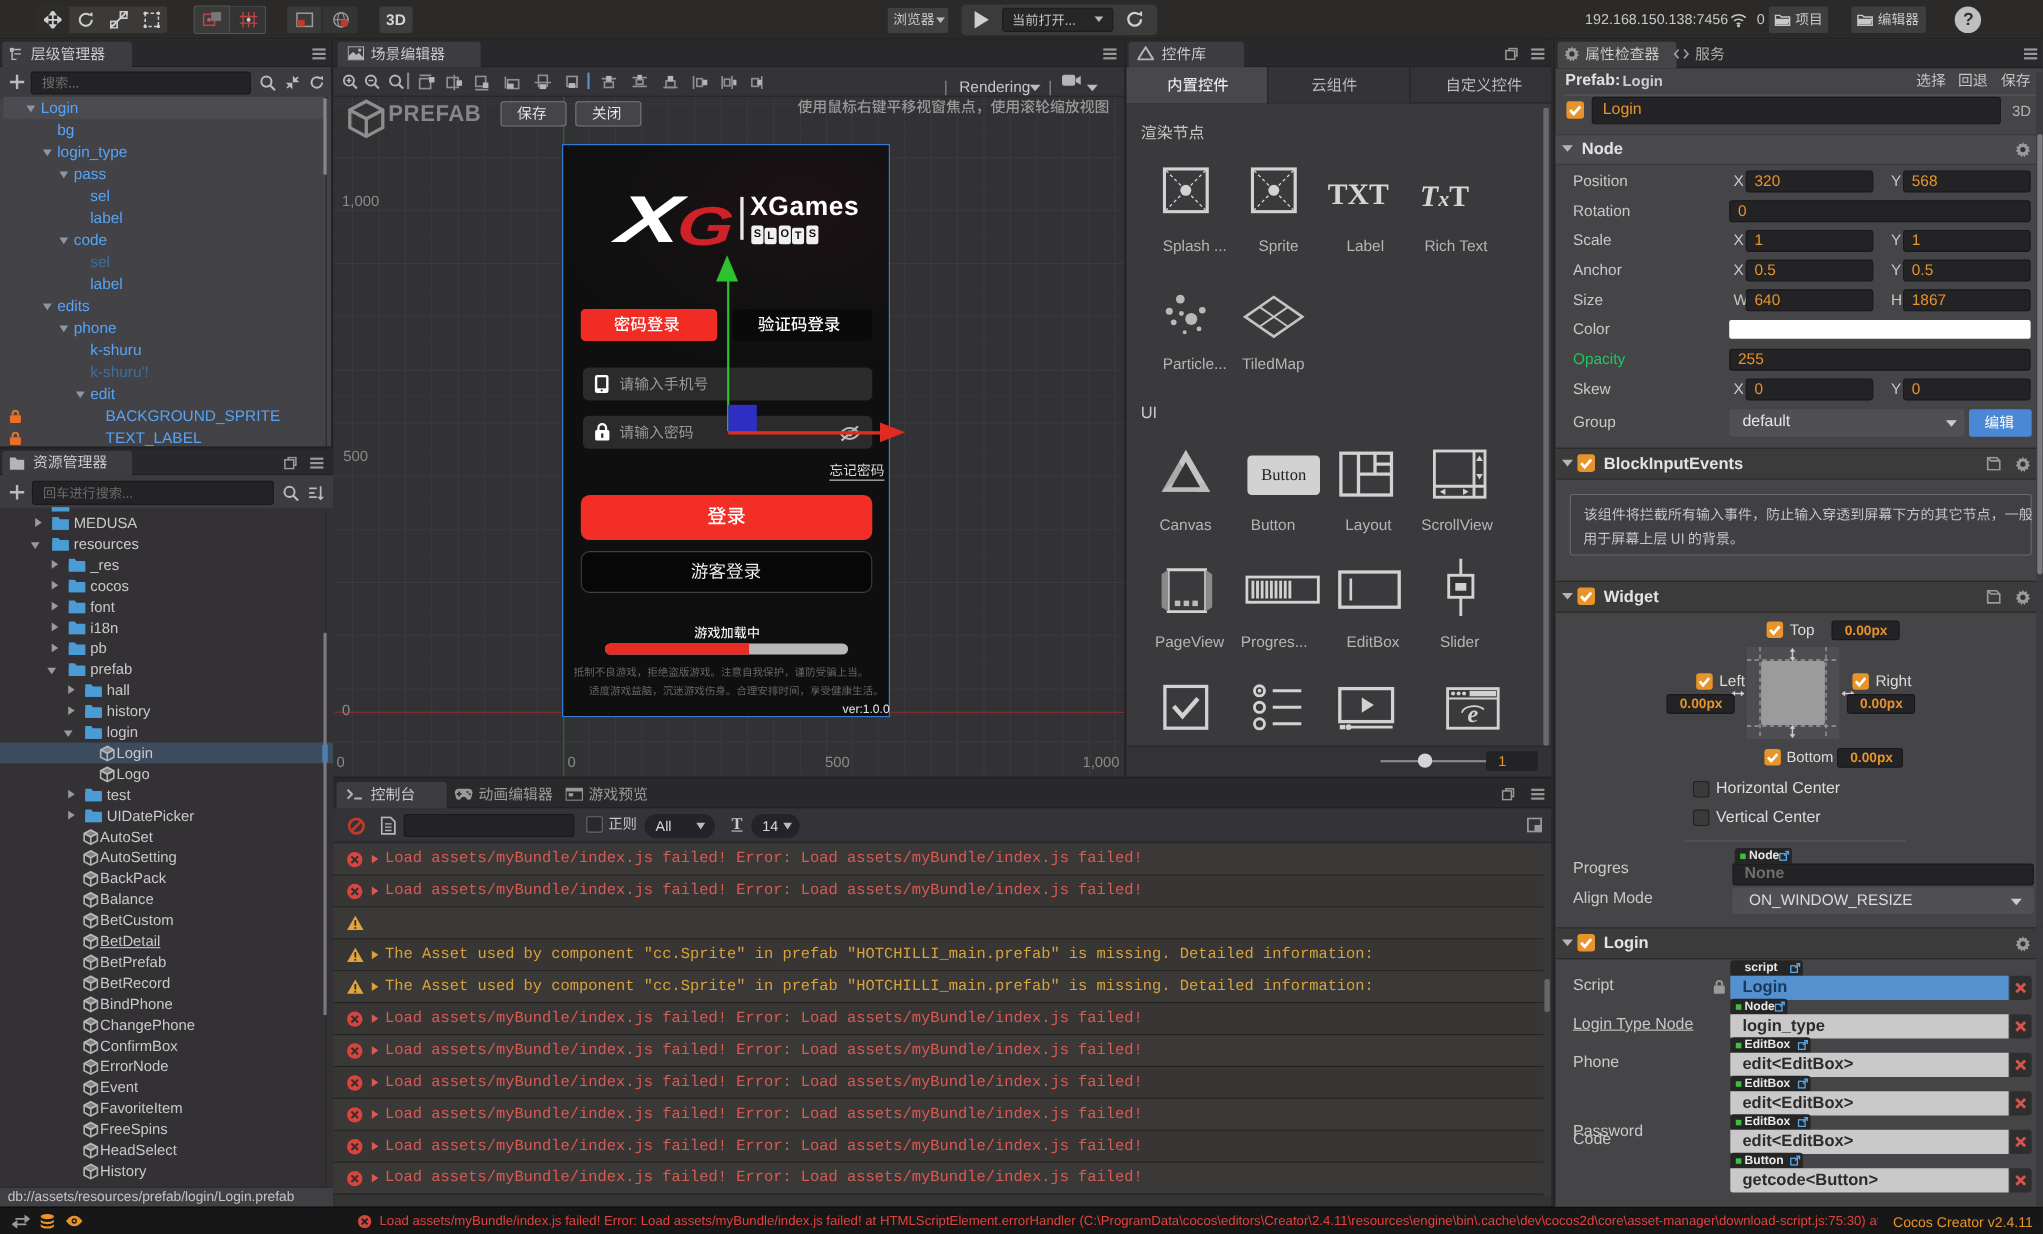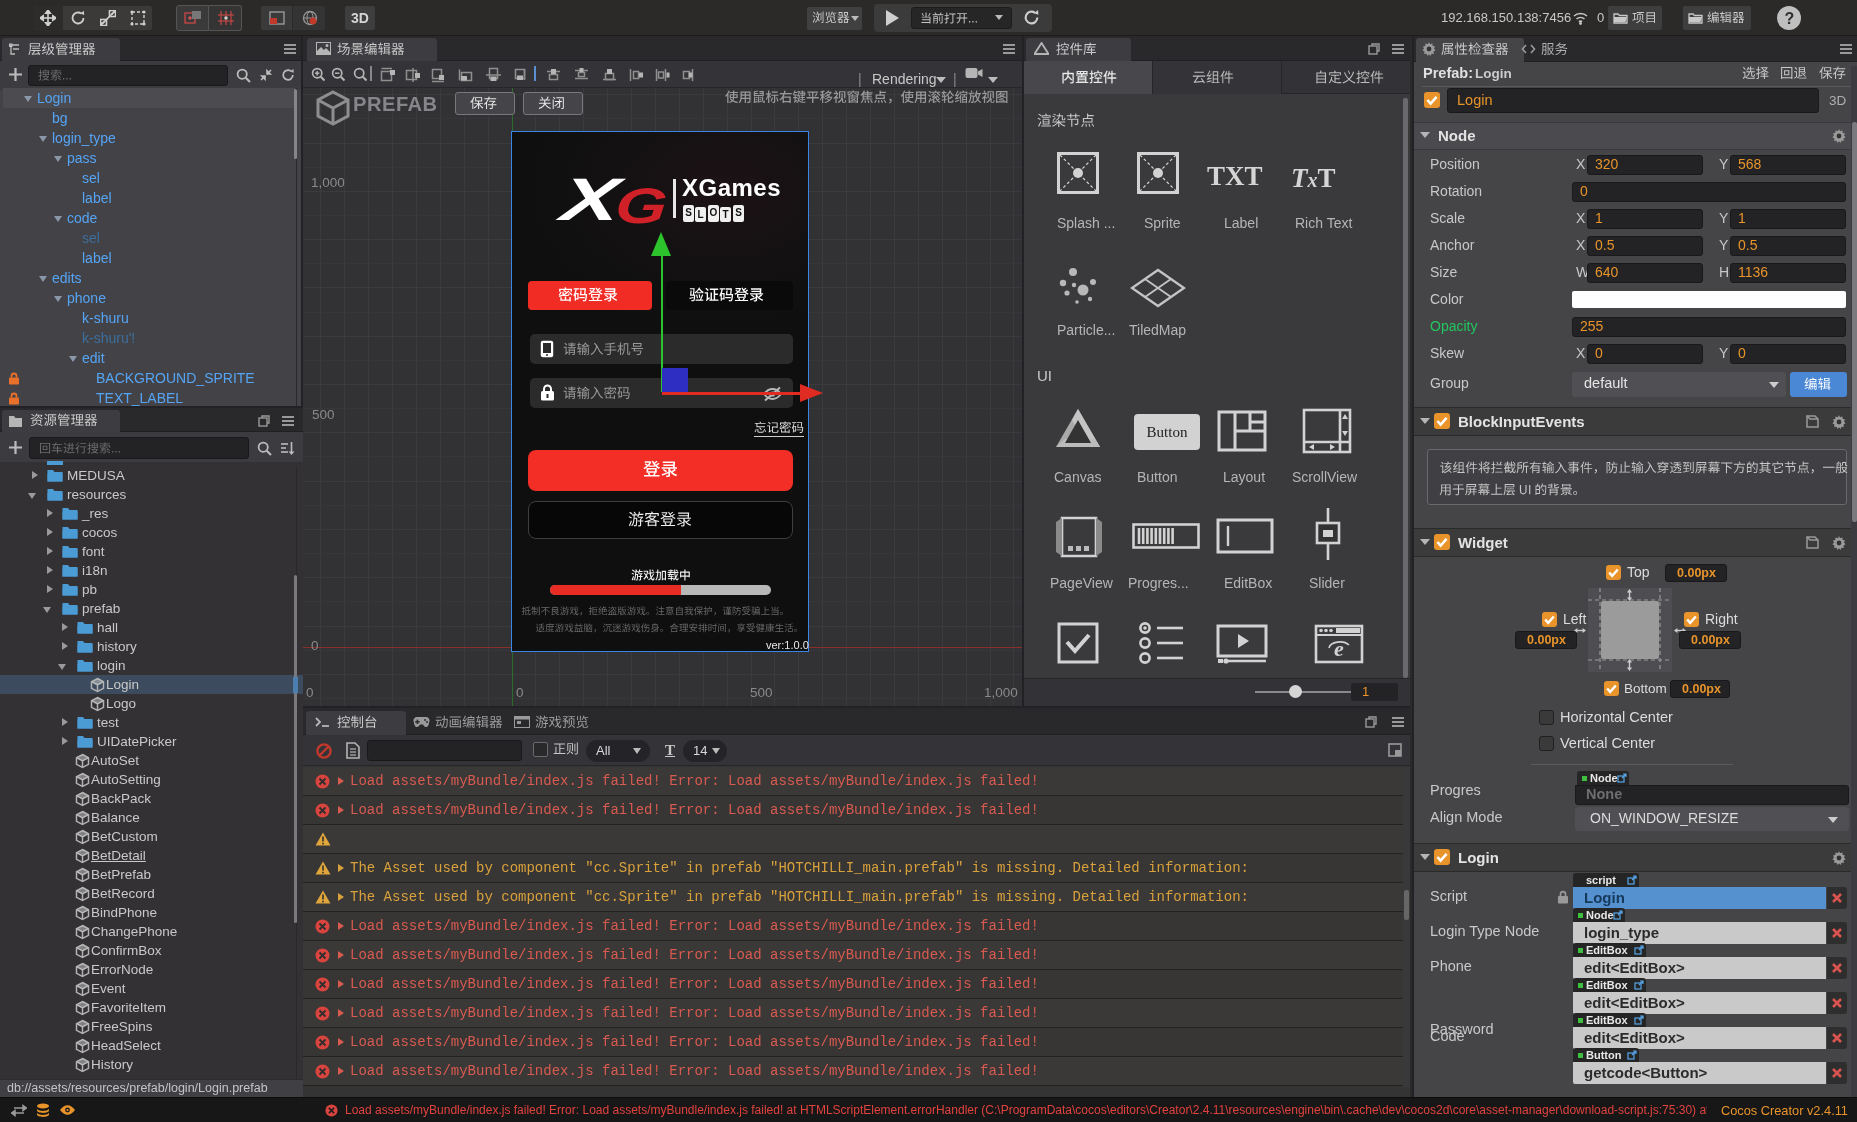--- a/index.html
+++ b/index.html
@@ -1669,21 +1669,21 @@
     <div style="position:absolute;left:181px;top:201.32px;font:400 14px 'Liberation Sans',sans-serif;color:#e8942a;letter-spacing:0;white-space:pre;line-height:17.36px;">0.5</div>
     <div style="position:absolute;left:305px;top:201.32px;font:400 14px 'Liberation Sans',sans-serif;color:#c8c8c8;letter-spacing:0;white-space:pre;line-height:17.36px;">Y</div>
     <div class="inp" style="left:316px;top:200px;width:116px;height:20px"></div>
     <div style="position:absolute;left:324px;top:201.32px;font:400 14px 'Liberation Sans',sans-serif;color:#e8942a;letter-spacing:0;white-space:pre;line-height:17.36px;">0.5</div>
     <div style="position:absolute;left:16px;top:228.32px;font:400 14px 'Liberation Sans',sans-serif;color:#c8c8c8;letter-spacing:0;white-space:pre;line-height:17.36px;">Size</div>
     <div style="position:absolute;left:162px;top:228.32px;font:400 14px 'Liberation Sans',sans-serif;color:#c8c8c8;letter-spacing:0;white-space:pre;line-height:17.36px;">W</div>
     <div class="inp" style="left:173px;top:227px;width:116px;height:20px"></div>
     <div style="position:absolute;left:181px;top:228.32px;font:400 14px 'Liberation Sans',sans-serif;color:#e8942a;letter-spacing:0;white-space:pre;line-height:17.36px;">640</div>
     <div style="position:absolute;left:305px;top:228.32px;font:400 14px 'Liberation Sans',sans-serif;color:#c8c8c8;letter-spacing:0;white-space:pre;line-height:17.36px;">H</div>
     <div class="inp" style="left:316px;top:227px;width:116px;height:20px"></div>
-    <div style="position:absolute;left:324px;top:228.32px;font:400 14px 'Liberation Sans',sans-serif;color:#e8942a;letter-spacing:0;white-space:pre;line-height:17.36px;">1136</div>
+    <div style="position:absolute;left:324px;top:228.32px;font:400 14px 'Liberation Sans',sans-serif;color:#e8942a;letter-spacing:0;white-space:pre;line-height:17.36px;">1867</div>
     <div style="position:absolute;left:16px;top:255.32px;font:400 14px 'Liberation Sans',sans-serif;color:#c8c8c8;letter-spacing:0;white-space:pre;line-height:17.36px;">Color</div>
     <div class="abs" style="left:158px;top:255px;width:274px;height:17px;background:#fff;border-radius:2px"></div>
     <div style="position:absolute;left:16px;top:282.32px;font:400 14px 'Liberation Sans',sans-serif;color:#22c55e;letter-spacing:0;white-space:pre;line-height:17.36px;">Opacity</div>
     <div class="inp" style="left:158px;top:281px;width:274px;height:20px"></div>
     <div style="position:absolute;left:166px;top:282.32px;font:400 14px 'Liberation Sans',sans-serif;color:#e8942a;letter-spacing:0;white-space:pre;line-height:17.36px;">255</div>
     <div style="position:absolute;left:16px;top:309.32px;font:400 14px 'Liberation Sans',sans-serif;color:#c8c8c8;letter-spacing:0;white-space:pre;line-height:17.36px;">Skew</div>
     <div style="position:absolute;left:162px;top:309.32px;font:400 14px 'Liberation Sans',sans-serif;color:#c8c8c8;letter-spacing:0;white-space:pre;line-height:17.36px;">X</div>
     <div class="inp" style="left:173px;top:308px;width:116px;height:20px"></div>
     <div style="position:absolute;left:181px;top:309.32px;font:400 14px 'Liberation Sans',sans-serif;color:#e8942a;letter-spacing:0;white-space:pre;line-height:17.36px;">0</div>
     <div style="position:absolute;left:305px;top:309.32px;font:400 14px 'Liberation Sans',sans-serif;color:#c8c8c8;letter-spacing:0;white-space:pre;line-height:17.36px;">Y</div>
@@ -1914,21 +1914,21 @@
         <path d="M5 5l4-4M6 1h3v3" fill="none" stroke="#58a6e8" stroke-width="1.2"></path>
       </svg>
     </div>
     <div class="abs" style="left:159px;top:851px;width:253px;height:22px;background:#5590cf;border-radius:0 0 0 2px"></div>
     <div style="position:absolute;left:170px;top:852.7px;font:700 15px 'Liberation Sans',sans-serif;color:#16395c;letter-spacing:0;white-space:pre;line-height:18.6px;">Login</div>
     <div class="abs" style="left:413px;top:851px;width:20px;height:22px;background:#2e2e2e;border-radius:0 3px 3px 0">
       <svg style="position:absolute;left:4px;top:5px" width="12" height="12" viewBox="0 0 12 12">
         <path d="M2 2l8 8M10 2l-8 8" stroke="#d9534f" stroke-width="2.6"></path>
       </svg>
     </div>
-    <div style="position:absolute;left:16px;top:887.01px;font:400 14.5px 'Liberation Sans',sans-serif;color:#c8c8c8;letter-spacing:0;white-space:pre;line-height:17.98px;">Login Type Node</div>
+    <div style="position:absolute;left:16px;top:887.01px;font:400 14.5px 'Liberation Sans',sans-serif;color:#c8c8c8;letter-spacing:0;white-space:pre;line-height:17.98px;text-decoration:underline;">Login Type Node</div>
     <div class="abs" style="left:159px;top:872px;width:52.2px;height:14px;background:#252525;border-radius:3px 3px 0 0">
       <div style="position:absolute;left:5px;top:4.5px;width:5px;height:5px;background:#3fbf3f"></div>
       <div style="position:absolute;left:13px;top:1px;font:700 11px 'Liberation Sans';color:#e8e8e8">Node</div>
       <svg style="position:absolute;right:2px;top:2px" width="10" height="10" viewBox="0 0 10 10">
         <rect x="1" y="3" width="6" height="6" fill="none" stroke="#58a6e8" stroke-width="1.2"></rect>
         <path d="M5 5l4-4M6 1h3v3" fill="none" stroke="#58a6e8" stroke-width="1.2"></path>
       </svg>
     </div>
     <div class="abs" style="left:159px;top:886px;width:253px;height:22px;background:#c9c9c9;border-radius:0 0 0 2px"></div>
     <div style="position:absolute;left:170px;top:887.7px;font:700 15px 'Liberation Sans',sans-serif;color:#2b2b2b;letter-spacing:0;white-space:pre;line-height:18.6px;">login_type</div>

